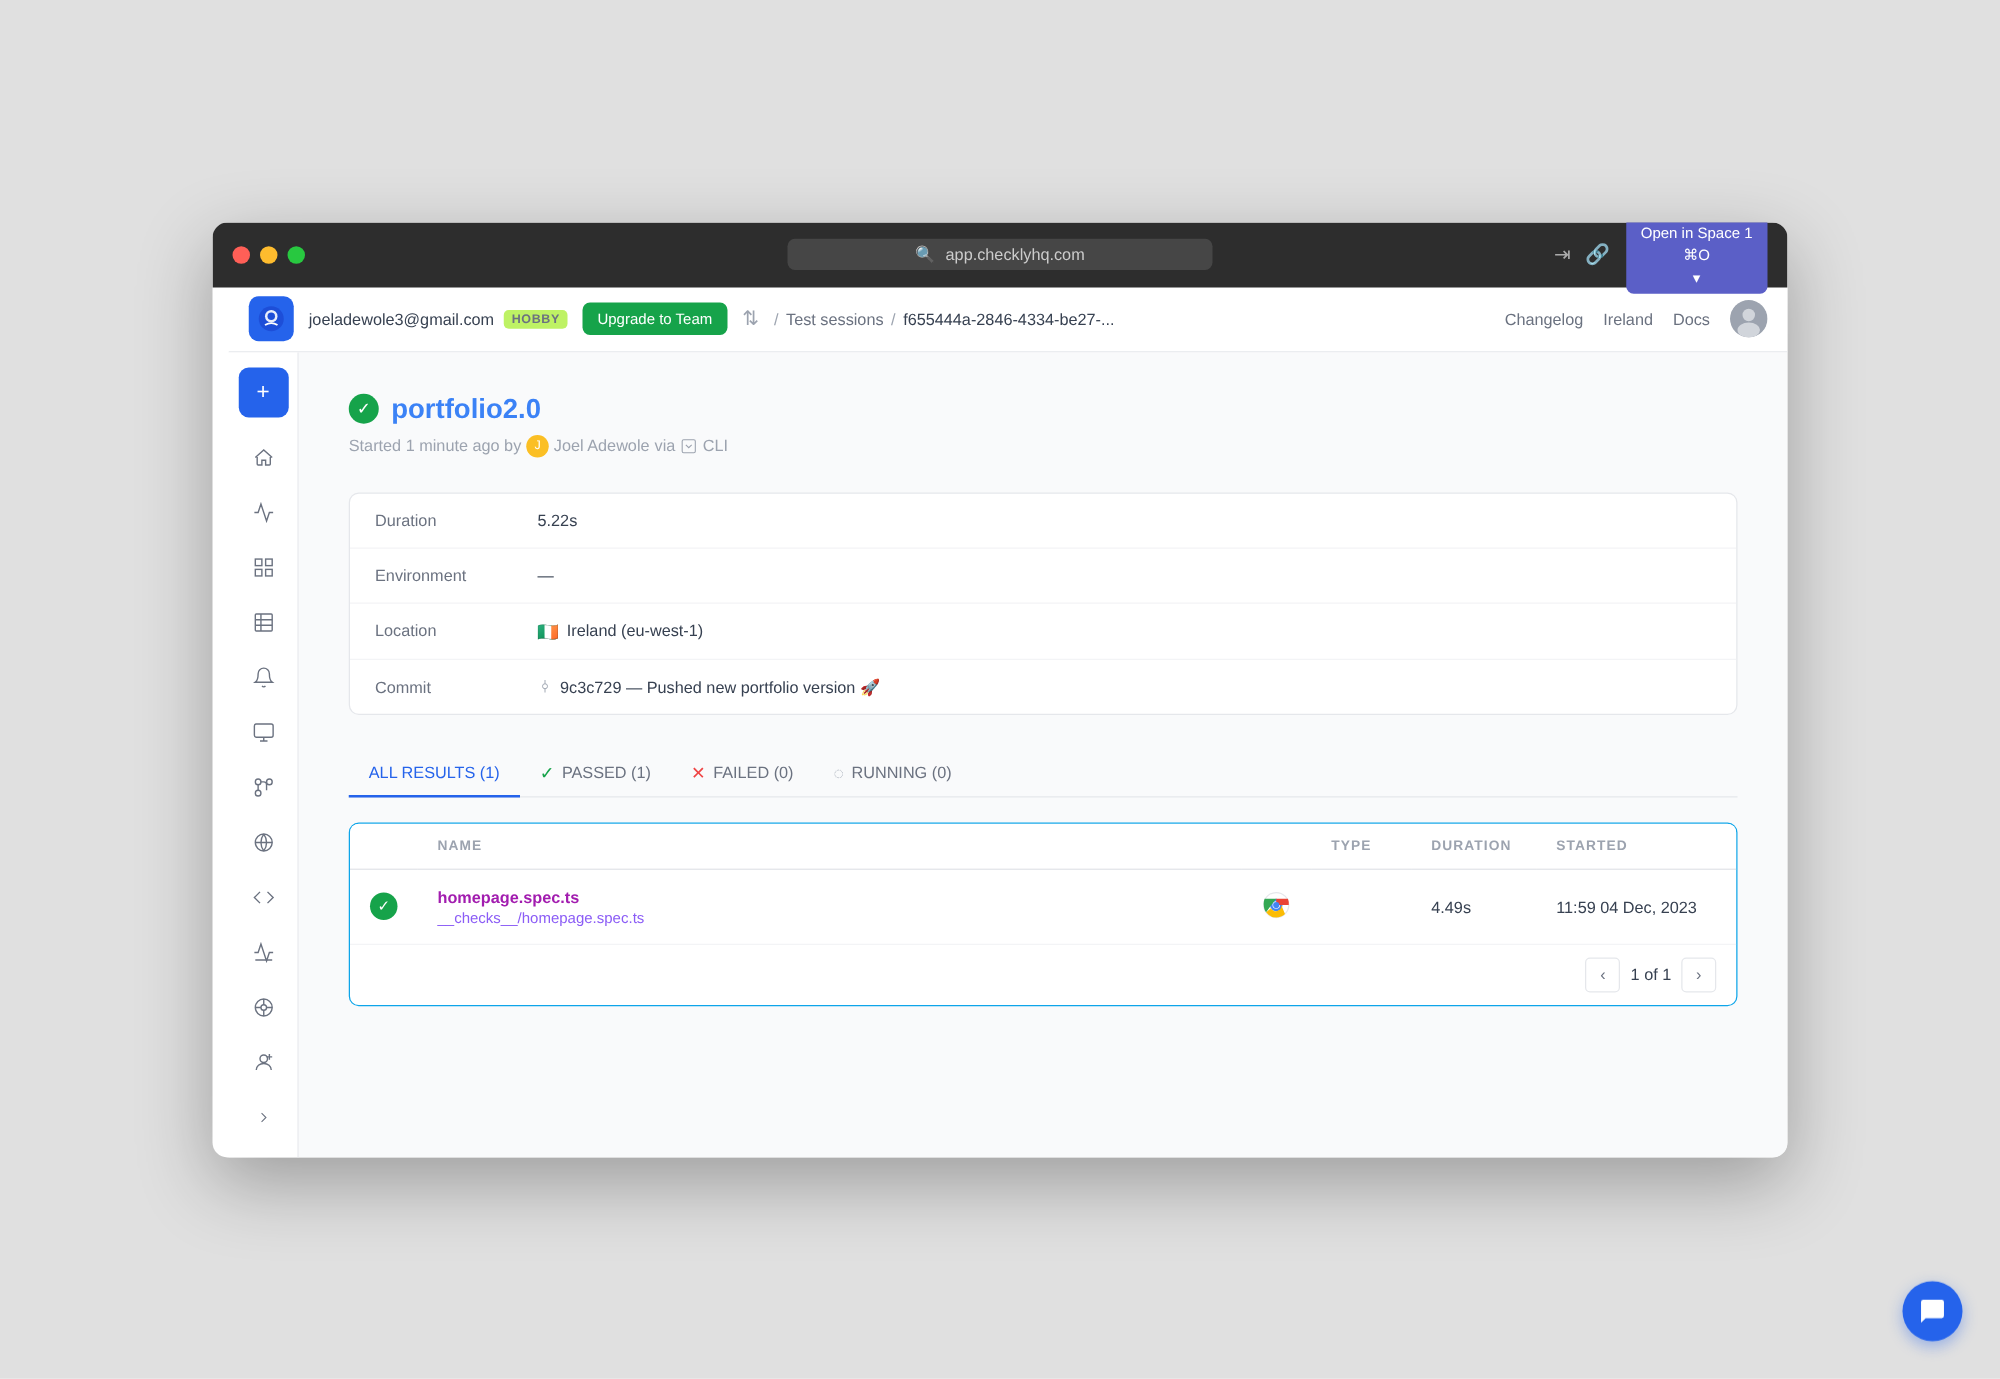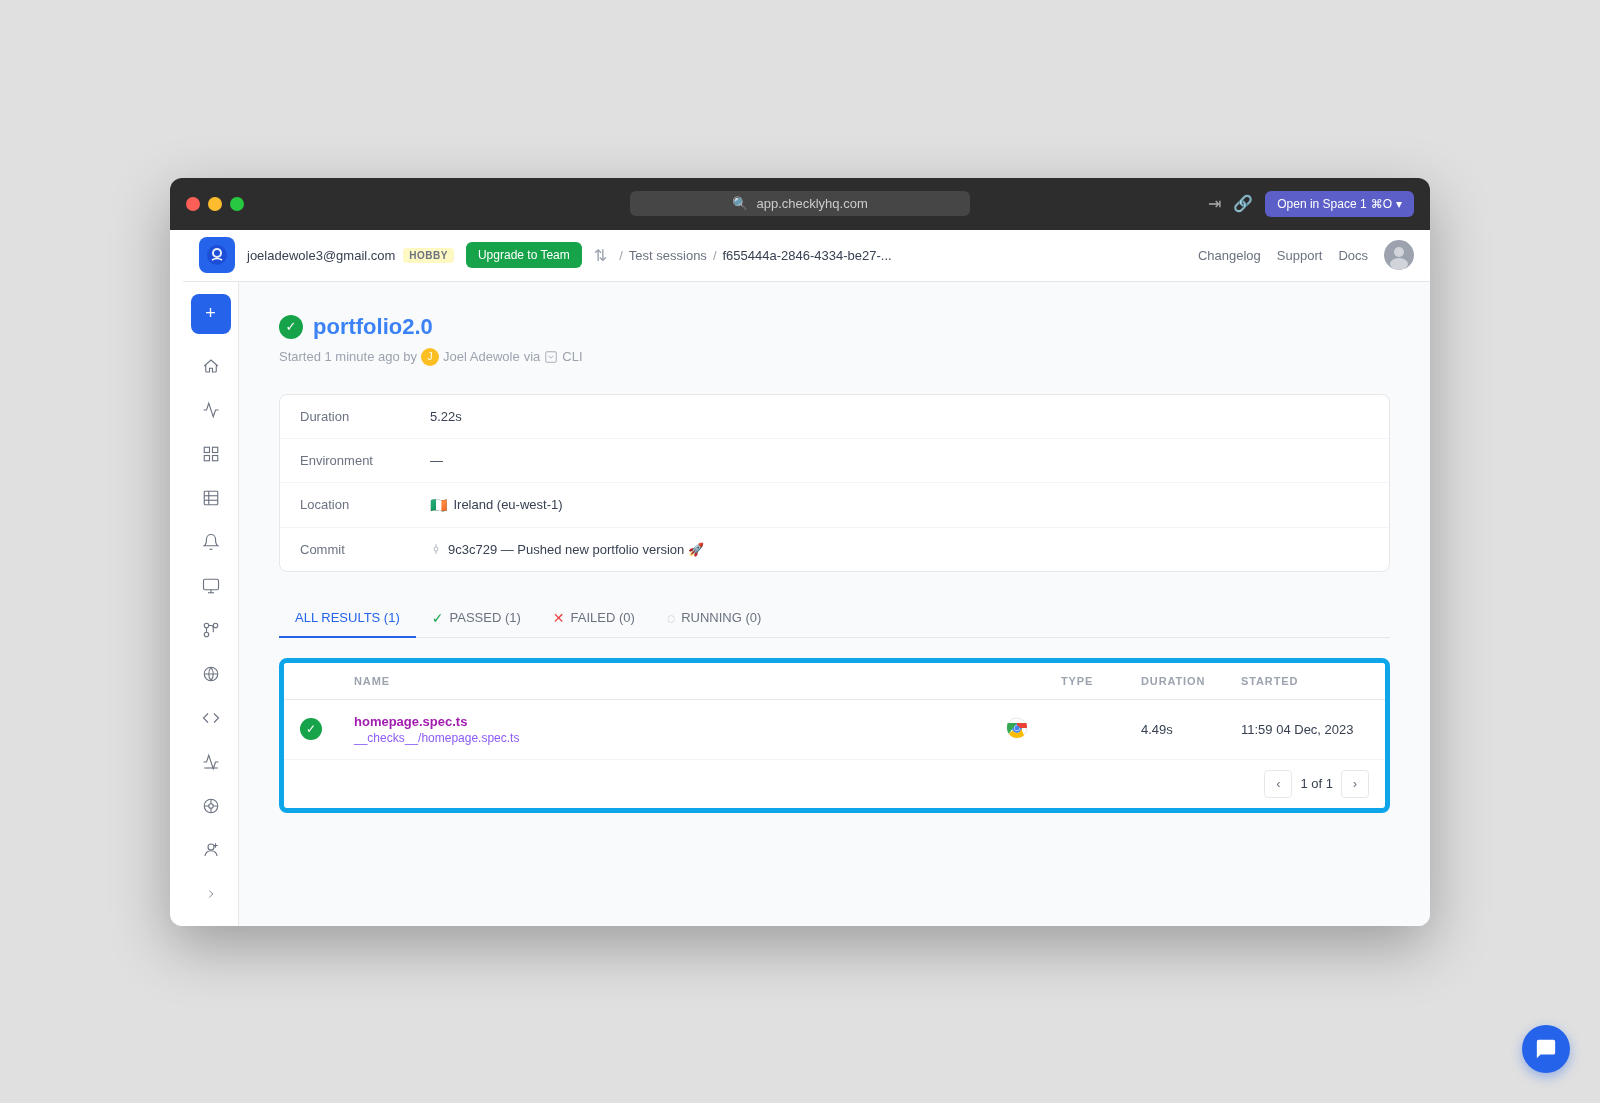--- a/index.html
+++ b/index.html
@@ -76,20 +76,21 @@
       background: #5b5fc7;
       color: #fff;
       border: none;
       border-radius: 6px;
       padding: 6px 12px;
       font-size: 12px;
       cursor: pointer;
       display: flex;
       align-items: center;
       gap: 4px;
+      flex-direction: column;
     }
     
     .app-container {
       display: flex;
       flex-direction: column;
       height: calc(100% - 52px);
       padding-left: 13px;
     }
     
     .top-nav {
@@ -115,21 +116,21 @@
       flex-shrink: 0;
     }
     .nav-user-info {
       display: flex;
       align-items: center;
       gap: 8px;
       font-size: 13px;
       color: #374151;
     }
     .hobby-badge {
-      background: #fef9c3;
+      background: #bef264;
       color: #6b7280;
       font-size: 10px;
       font-weight: 600;
       padding: 2px 6px;
       border-radius: 4px;
       letter-spacing: 0.5px;
     }
     .upgrade-btn {
       background: #16a34a;
       color: #fff;
@@ -328,21 +329,21 @@
       color: #ef4444;
       font-size: 14px;
     }
     .tab-icon-running {
       color: #9ca3af;
       font-size: 14px;
     }
     
     .results-table-wrap {
       background: #fff;
-      border: 5px solid #0ea5e9;
+      border: 1px solid #0ea5e9;
       border-radius: 8px;
       overflow: hidden;
     }
     .results-table {
       width: 100%;
       border-collapse: collapse;
     }
     .results-table th {
       text-align: left;
       font-size: 11px;
@@ -476,21 +477,21 @@
       <button class="upgrade-btn">Upgrade to Team</button>
       <span style="color:#9ca3af; font-size:16px;">⇅</span>
       <div class="nav-breadcrumb">
         <span class="separator">/</span>
         <span style="cursor:pointer;">Test sessions</span>
         <span class="separator">/</span>
         <span class="current">f655444a-2846-4334-be27-...</span>
       </div>
       <div class="nav-right">
         <a class="nav-link">Changelog</a>
-        <a class="nav-link">Support</a>
+        <a class="nav-link">Ireland</a>
         <a class="nav-link">Docs</a>
         <div class="user-avatar">
           <svg width="30" height="30" viewBox="0 0 30 30">
             <circle cx="15" cy="15" r="15" fill="#9ca3af"></circle>
             <circle cx="15" cy="12" r="5" fill="#d1d5db"></circle>
             <ellipse cx="15" cy="24" rx="9" ry="6" fill="#d1d5db"></ellipse>
           </svg>
         </div>
       </div>
     </nav>

